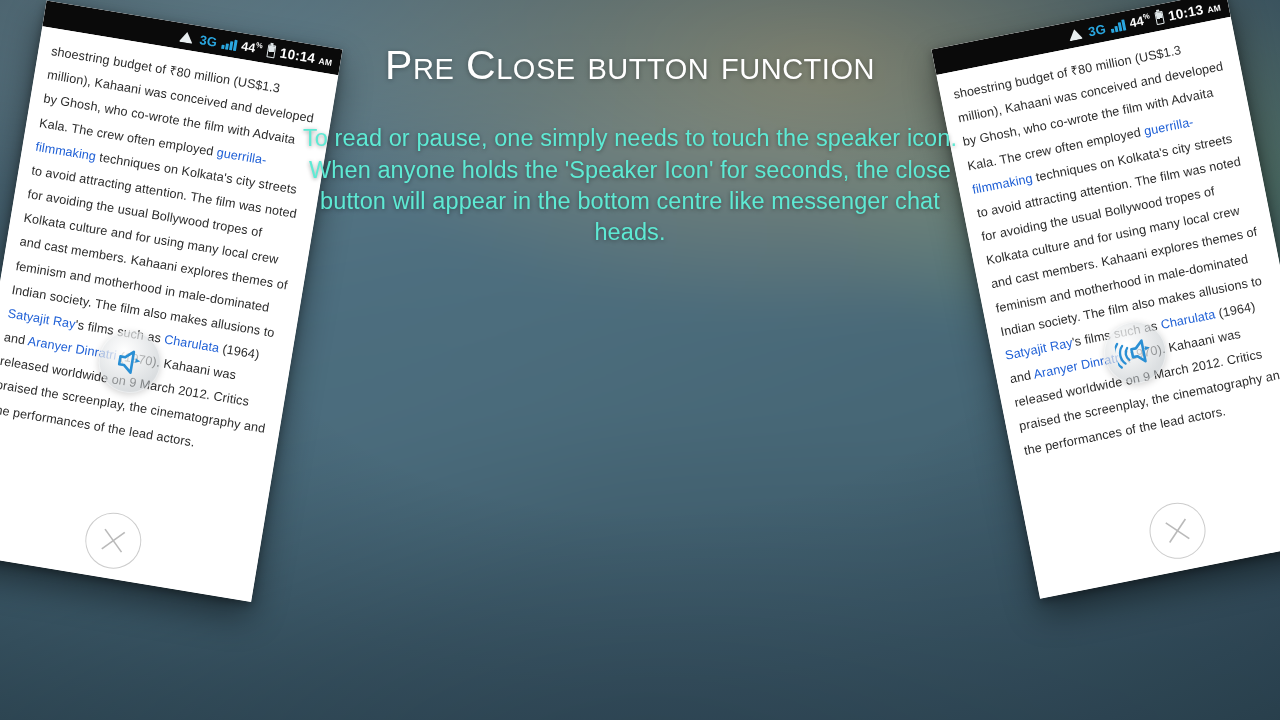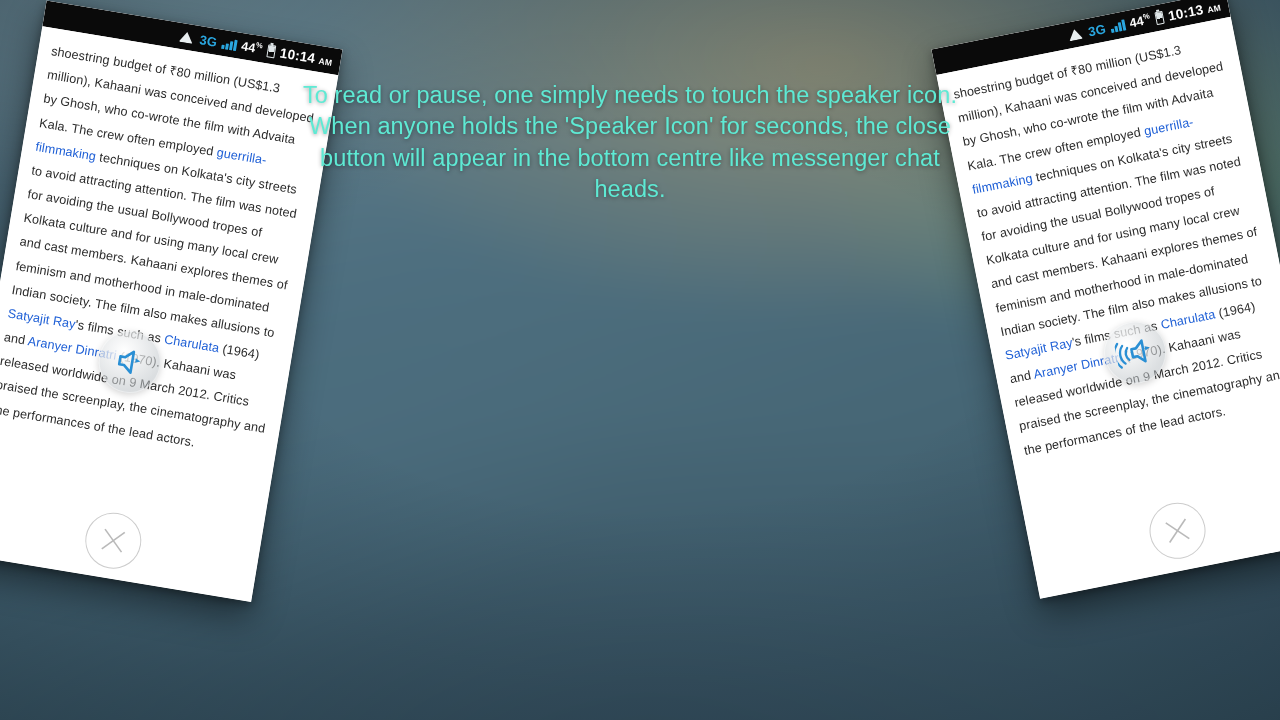--- a/index.html
+++ b/index.html
@@ -118,20 +118,21 @@
 </style>
 </head>
 <body>
 
 <div id="backdrop">
   <div class="bg-base"></div>
   <div class="vignette"></div>
 </div>
 
 <div id="headline">
+  <div class="title">Pre Close button function</div>
   <div class="subtitle">To read or pause, one simply needs to touch the speaker icon. When anyone holds the 'Speaker Icon' for seconds, the close button will appear in the bottom centre like messenger chat heads.</div>
 </div>
 
 <div class="phone" id="phone-left">
 
   <div class="statusbar">
     <span class="sb-wifi"></span>
     <span class="sb-3g">3G</span>
     <span class="sb-bars">
         <i></i>

